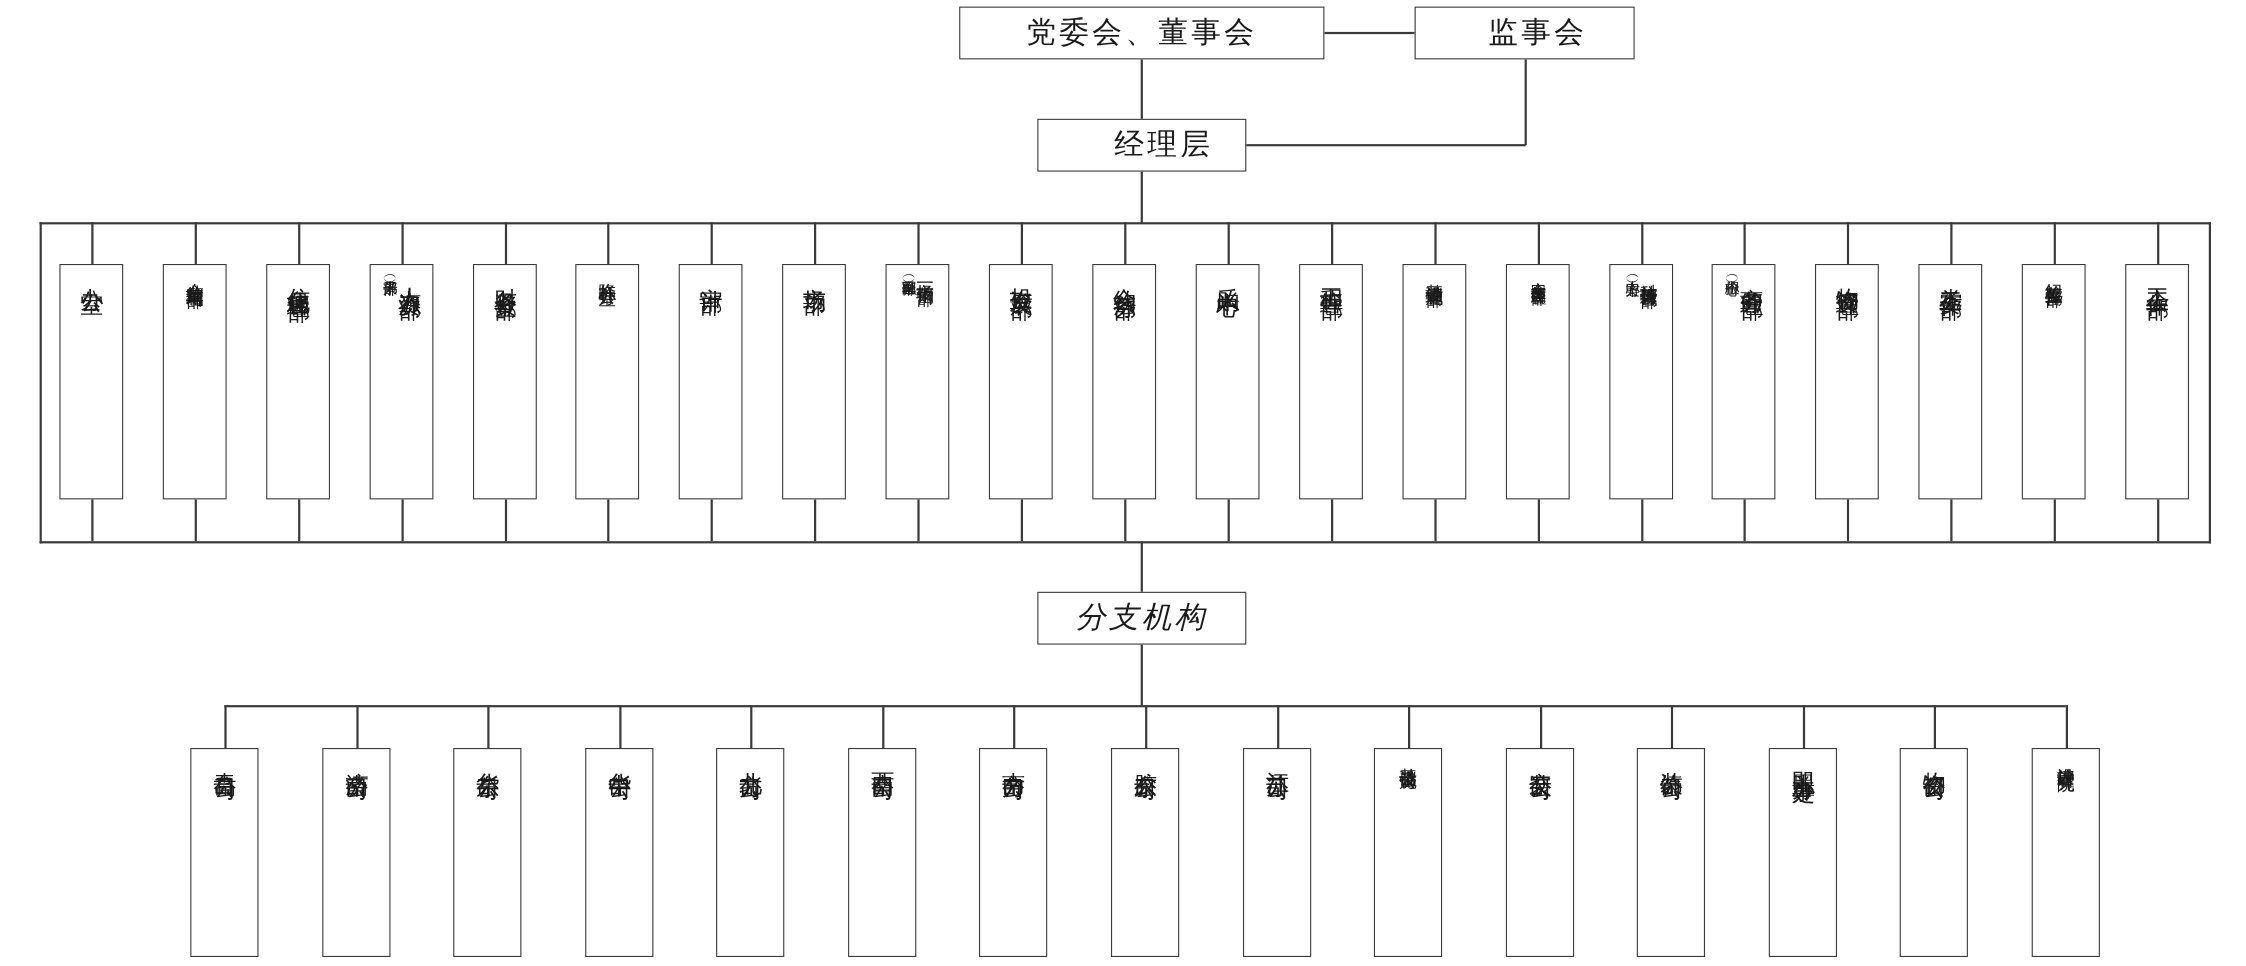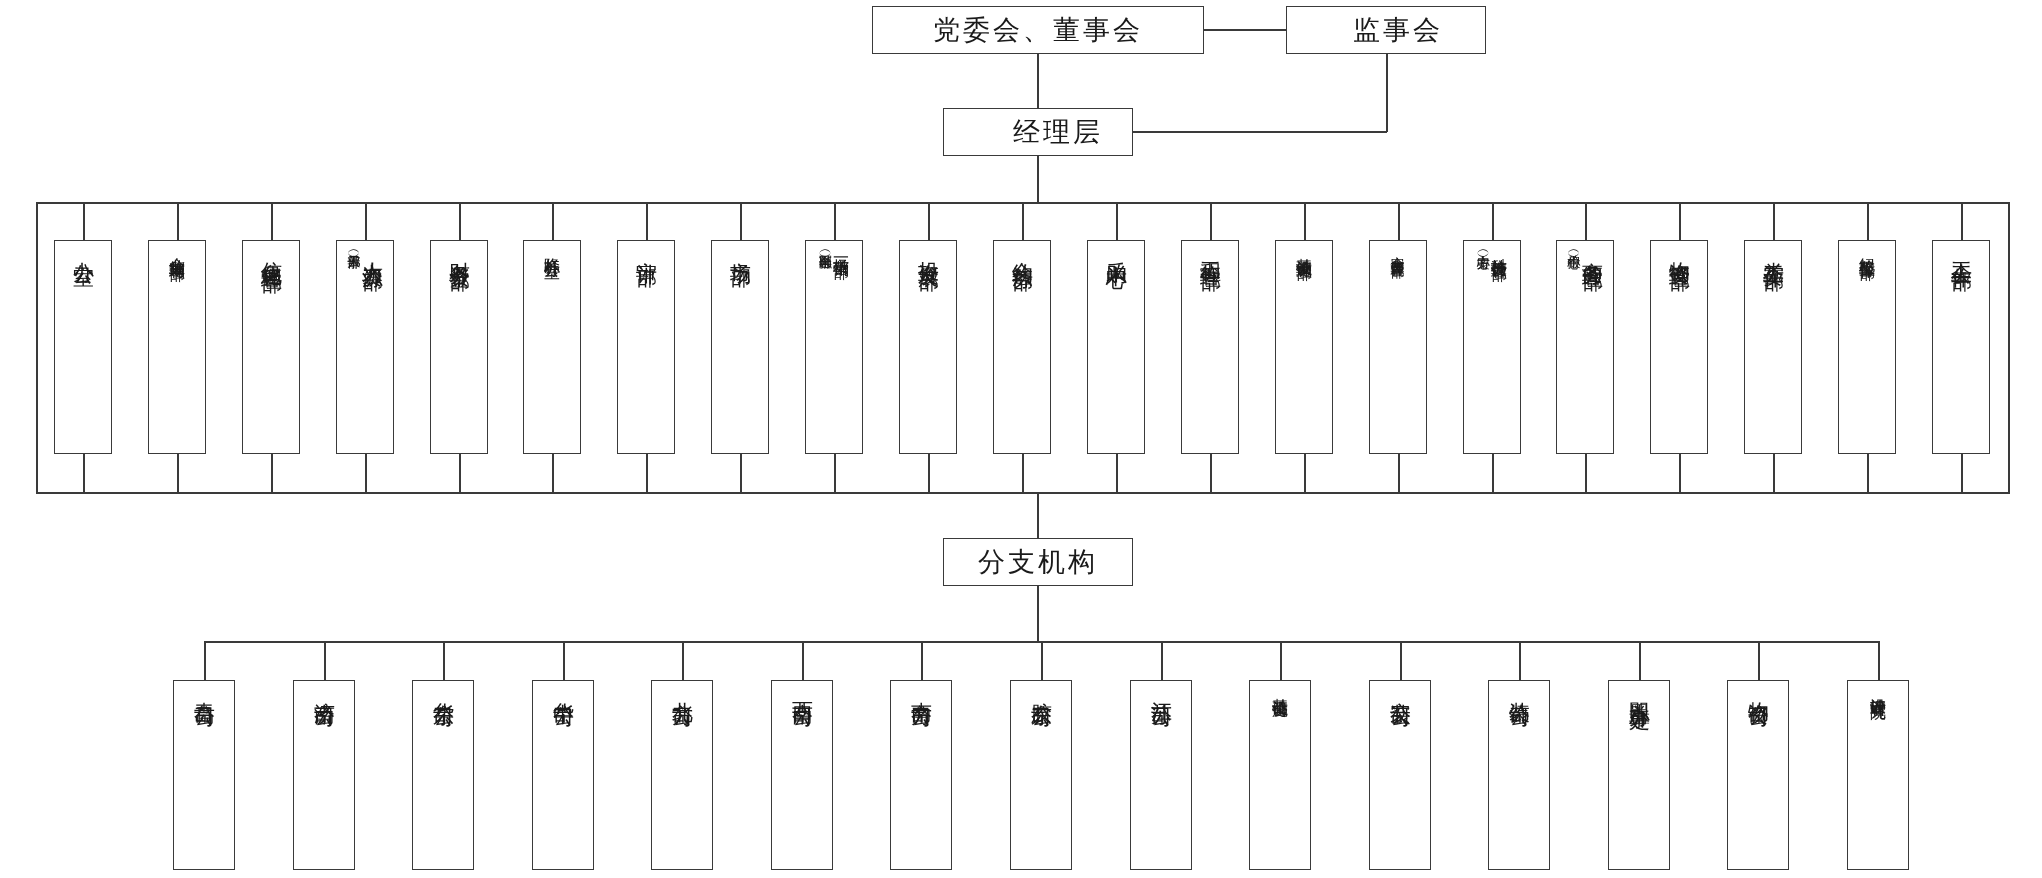--- a/index.html
+++ b/index.html
@@ -203,21 +203,21 @@
       <div class="ln v" style="left: 1867px; top: 454px; height: 38px;"></div>
       <div class="ln v" style="left: 1961px; top: 202px; height: 38px;"></div>
       <div class="box v-box" style="left: 1932px; top: 240px; width: 58px; height: 214px;">
         <span class="lbl main">工会工作部</span>
       </div>
       <div class="ln v" style="left: 1961px; top: 454px; height: 38px;"></div>
     </div>
 
   <div class="ln v" style="left:1037px;top:492px;height:47px;"></div>
 
-  <div class="box h-box" style="left:943px;top:538px;width:190px;height:48px;">
+  <div class="box h-box" style="left:943px;top:538px;width:190px;height:48px;font-style:italic;">
     <span class="lbl">分支机构</span>
   </div>
 
   <div class="ln v" style="left:1037px;top:586px;height:56px;"></div>
   <div class="ln h" style="left:204px;top:641px;width:1674px;"></div>
 
   <div id="sub-layer">
       <div class="ln v" style="left: 204px; top: 641px; height: 39px;"></div>
       <div class="box v-box" style="left: 173px; top: 680px; width: 62px; height: 190px;">
         <span class="lbl main">青岛公司</span>

